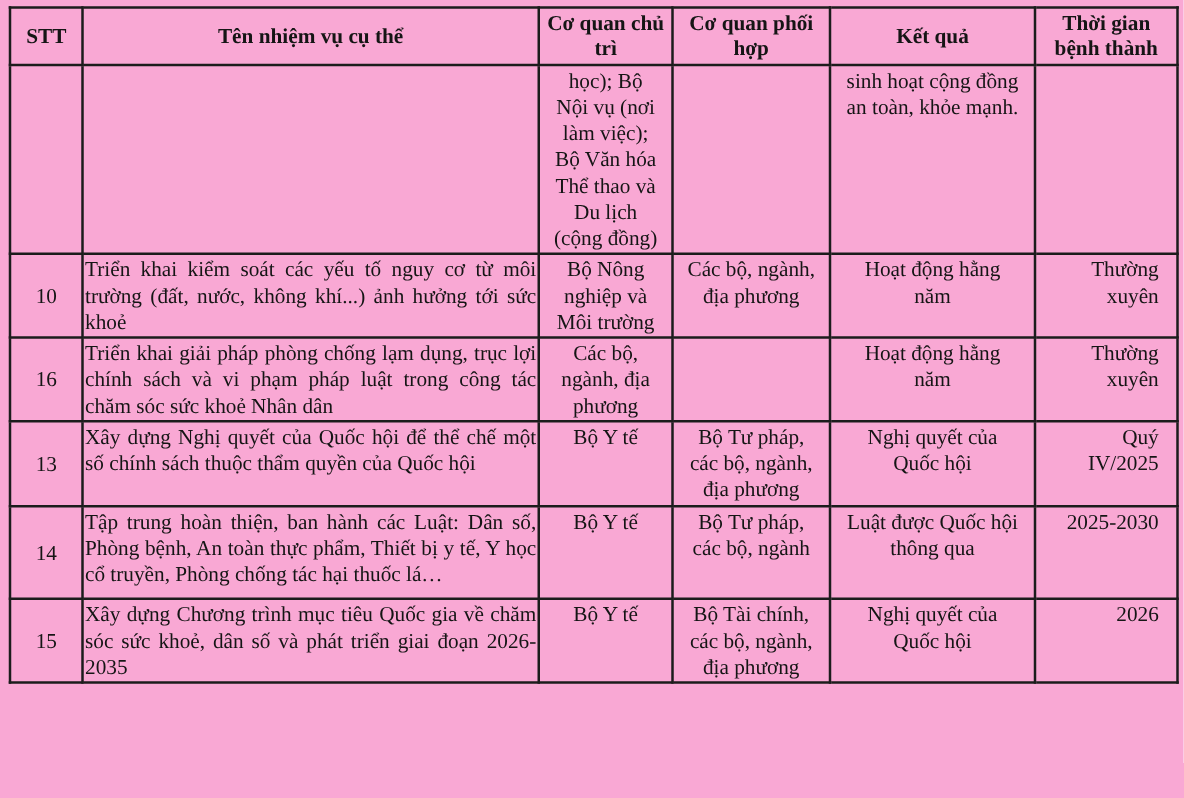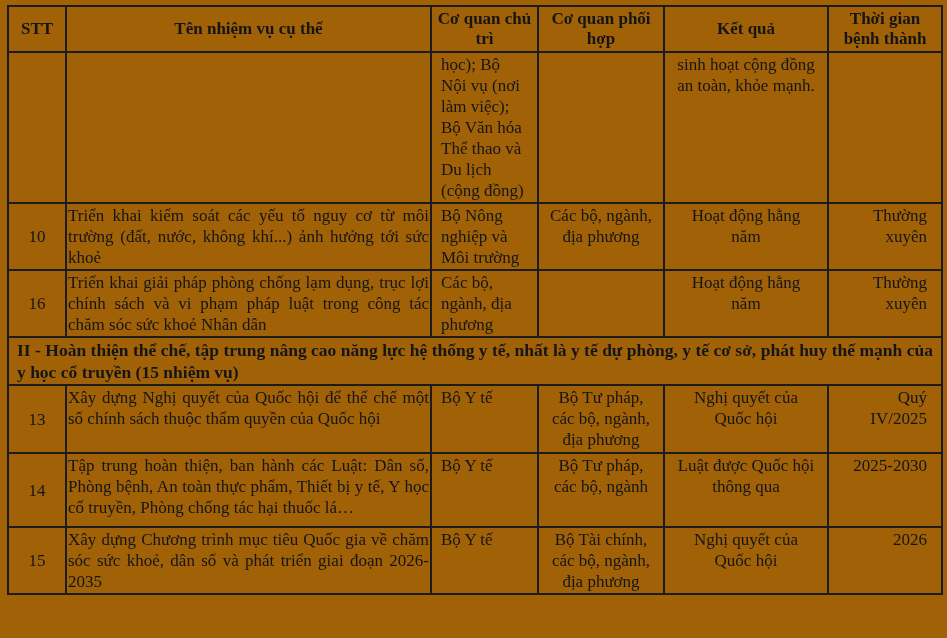--- a/index.html
+++ b/index.html
@@ -4,21 +4,21 @@
 <style>
   html, body {
     margin: 0;
     padding: 0;
     background: #ffffff;
   }
   .page {
     position: relative;
     width: 947px;
     height: 638px;
-    background: #a16207;
+    background: #f9a8d4;
     font-family: "Liberation Serif", serif;
     color: #151515;
     overflow: hidden;
   }
   table.doc-table {
     position: absolute;
     left: 7px;
     top: 5px;
     width: 934px;
     border-collapse: collapse;
@@ -45,21 +45,21 @@
     text-align: center;
     vertical-align: middle;
     margin-left: 40px;
   }
   td.c-task {
     text-align: justify;
     vertical-align: top;
     padding: 1px 1px;
   }
   td.c-lead {
-    text-align: left;
+    text-align: center;
     vertical-align: top;
     padding: 1px 9px;
   }
   td.c-coord {
     text-align: center;
     vertical-align: top;
     padding: 1px 8px;
   }
   td.c-result {
     text-align: center;
@@ -133,23 +133,20 @@
 
       <tr class="h-r12">
         <td class="c-stt">16</td>
         <td class="c-task">Triển khai giải pháp phòng chống lạm dụng, trục lợi chính sách và vi phạm pháp luật trong công tác chăm sóc sức khoẻ Nhân dân</td>
         <td class="c-lead">Các bộ, ngành, địa phương</td>
         <td class="c-coord"></td>
         <td class="c-result">Hoạt động hằng năm</td>
         <td class="c-time">Thường xuyên</td>
       </tr>
 
-      <tr class="h-sect">
-        <td class="c-section" colspan="6">II - Hoàn thiện thể chế, tập trung nâng cao năng lực hệ thống y tế, nhất là y tế dự phòng, y tế cơ sở, phát huy thế mạnh của y học cổ truyền (15 nhiệm vụ)</td>
-      </tr>
 
       <tr class="h-r13">
         <td class="c-stt">13</td>
         <td class="c-task">Xây dựng Nghị quyết của Quốc hội để thể chế một số chính sách thuộc thẩm quyền của Quốc hội</td>
         <td class="c-lead">Bộ Y tế</td>
         <td class="c-coord">Bộ Tư pháp, các bộ, ngành, địa phương</td>
         <td class="c-result">Nghị quyết của Quốc hội</td>
         <td class="c-time">Quý IV/2025</td>
       </tr>
 

